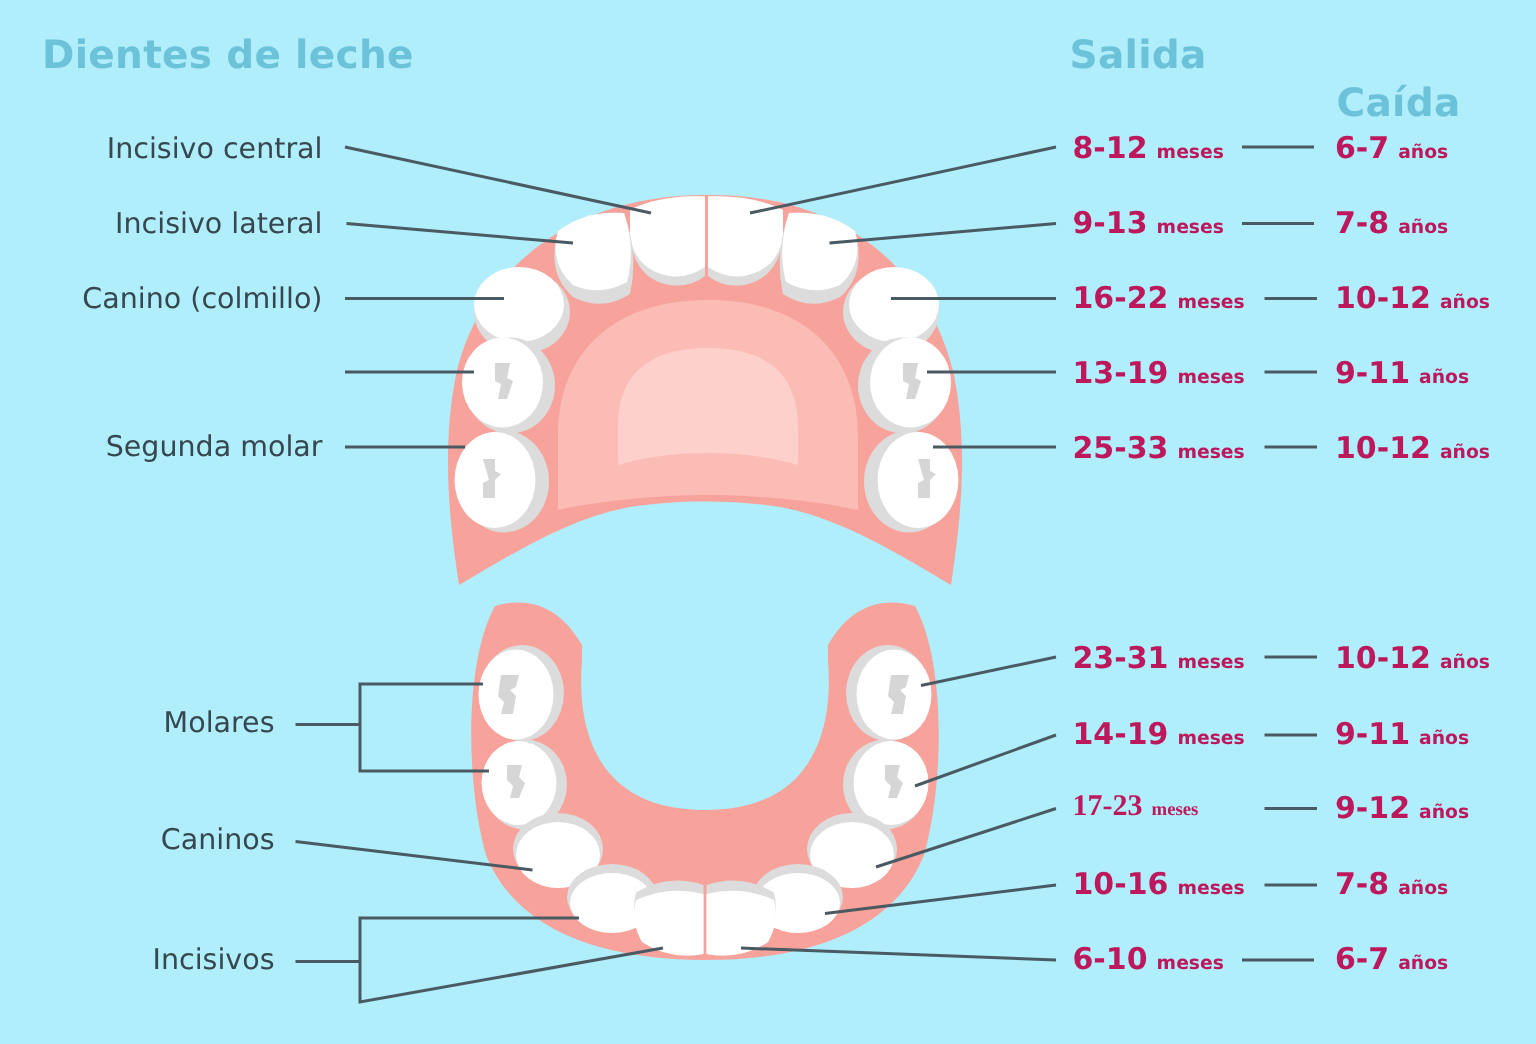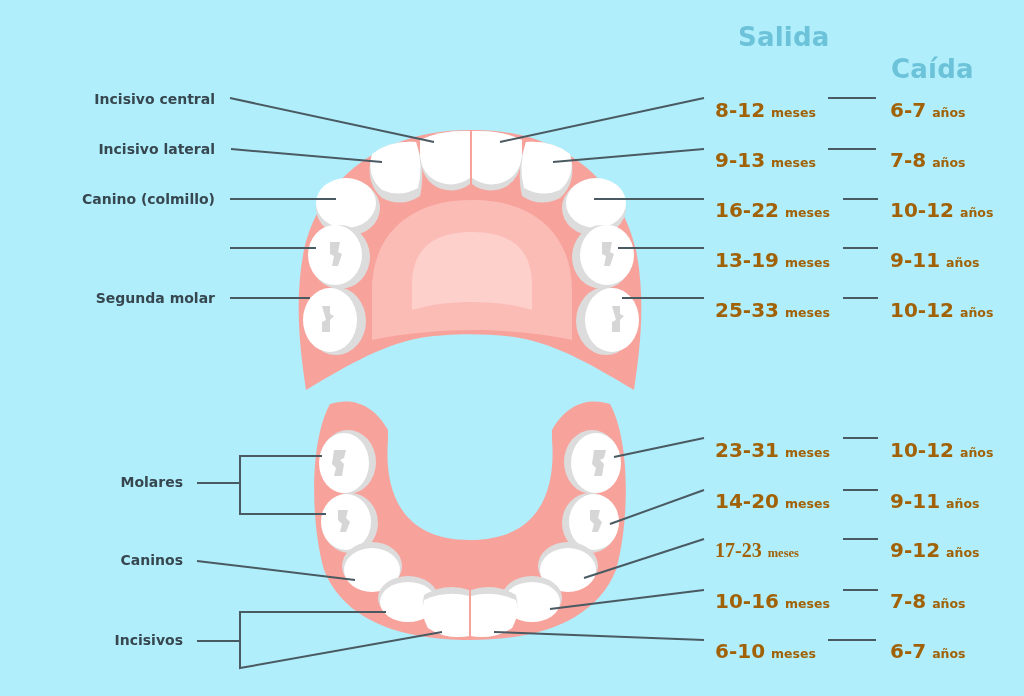--- a/index.html
+++ b/index.html
@@ -2,23 +2,23 @@
 <html><head>
 <meta charset="utf-8">
 <style>
   html, body { margin: 0; padding: 0; }
   body { width: 1024px; height: 696px; overflow: hidden; background: #b0eefc; }
   #canvas { position: relative; width: 1024px; height: 696px; background: #b0eefc;
             font-family: "DejaVu Sans", sans-serif; }
   svg#art { position: absolute; left: 0; top: 0; }
   .title { position: absolute; color: #6cc3d9; font-weight: bold; font-size: 26px;
            letter-spacing: 0.2px; white-space: nowrap; }
-  .lbl { position: absolute; color: #37474f; font-weight: bold; font-size: 14px;
+  .lbl { position: absolute; color: #37474f; font-weight: normal; font-size: 19px;
          white-space: nowrap; text-align: right; transform: translateY(-50%); }
-  .val { position: absolute; color: #a16207; white-space: nowrap; transform: translateY(-50%); margin-top: 12px; }
+  .val { position: absolute; color: #be185d; white-space: nowrap; transform: translateY(-50%); }
   .val .big { font-weight: bold; font-size: 20px; }
   .val .small { font-weight: bold; font-size: 12.5px; margin-left: 6px; }
 </style>
 </head>
 <body>
 
 <div id="canvas">
 
   <svg id="art" width="1024" height="696" viewBox="0 0 1024 696">
 
@@ -152,21 +152,22 @@
       <line x1="704" y1="640" x2="494" y2="632"></line>
 
       <line x1="843" y1="438" x2="878" y2="438"></line>
       <line x1="843" y1="490" x2="878" y2="490"></line>
       <line x1="843" y1="539" x2="878" y2="539"></line>
       <line x1="843" y1="590" x2="878" y2="590"></line>
       <line x1="828" y1="640" x2="876" y2="640"></line>
     </g>
   </svg>
 
-  <div class="title" style="left:738px; top:22px;text-align:center;">Salida</div>
+  <div class="title" style="left:28px; top:22px;">Dientes de leche</div>
+  <div class="title" style="left:713px; top:22px;text-align:center;">Salida</div>
   <div class="title" style="left:891px; top:22px;margin-top:32px;">Caída</div>
 
   <div class="lbl" style="right:809px; top:99px;">Incisivo central</div>
   <div class="lbl" style="right:809px; top:149px;text-align:center;">Incisivo lateral</div>
   <div class="lbl" style="right:809px; top:199px;">Canino (colmillo)</div>
   <div class="lbl" style="right:809px; top:298px;">Segunda molar</div>
 
   <div class="lbl" style="right:841px; top:482px;">Molares</div>
   <div class="lbl" style="right:841px; top:560px;">Caninos</div>
   <div class="lbl" style="right:841px; top:640px;">Incisivos</div>
@@ -182,21 +183,21 @@
 
   <div class="val" style="left:715px; top:248px;text-align:right;"><span class="big">13-19</span><span class="small">meses</span></div>
   <div class="val" style="left:890px; top:248px;"><span class="big">9-11</span><span class="small">años</span></div>
 
   <div class="val" style="left:715px; top:298px;"><span class="big">25-33</span><span class="small">meses</span></div>
   <div class="val" style="left:890px; top:298px;"><span class="big">10-12</span><span class="small">años</span></div>
 
   <div class="val" style="left:715px; top:438px;"><span class="big">23-31</span><span class="small">meses</span></div>
   <div class="val" style="left:890px; top:438px;"><span class="big">10-12</span><span class="small">años</span></div>
 
-  <div class="val" style="left:715px; top:489px;"><span class="big">14-20</span><span class="small">meses</span></div>
+  <div class="val" style="left:715px; top:489px;"><span class="big">14-19</span><span class="small">meses</span></div>
   <div class="val" style="left:890px; top:489px;"><span class="big">9-11</span><span class="small">años</span></div>
 
   <div class="val" style="left:715px; top:538px;font-family:Liberation Serif, serif;"><span class="big">17-23</span><span class="small">meses</span></div>
   <div class="val" style="left:890px; top:538px;"><span class="big">9-12</span><span class="small">años</span></div>
 
   <div class="val" style="left:715px; top:589px;"><span class="big">10-16</span><span class="small">meses</span></div>
   <div class="val" style="left:890px; top:589px;"><span class="big">7-8</span><span class="small">años</span></div>
 
   <div class="val" style="left:715px; top:639px;"><span class="big">6-10</span><span class="small">meses</span></div>
   <div class="val" style="left:890px; top:639px;"><span class="big">6-7</span><span class="small">años</span></div>

